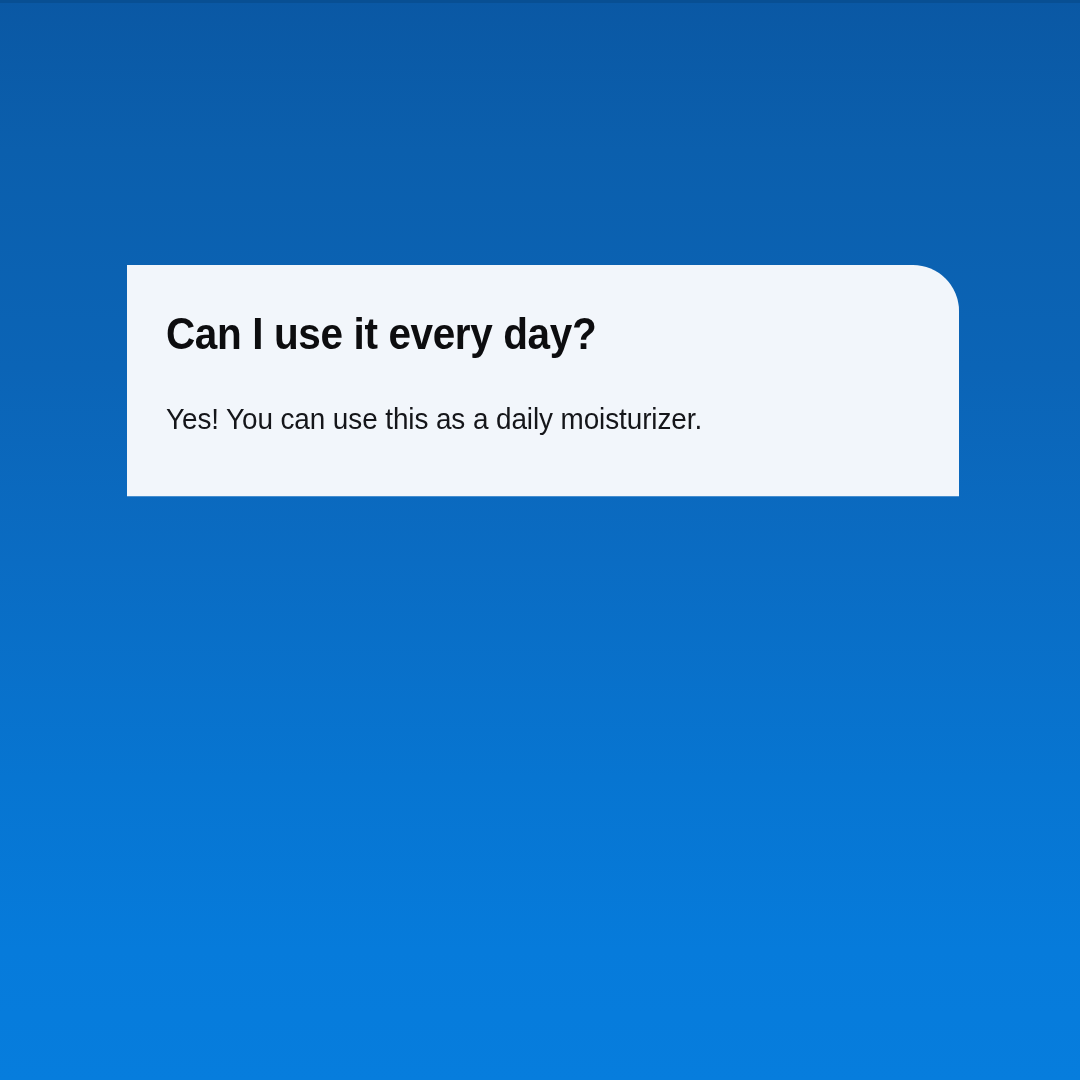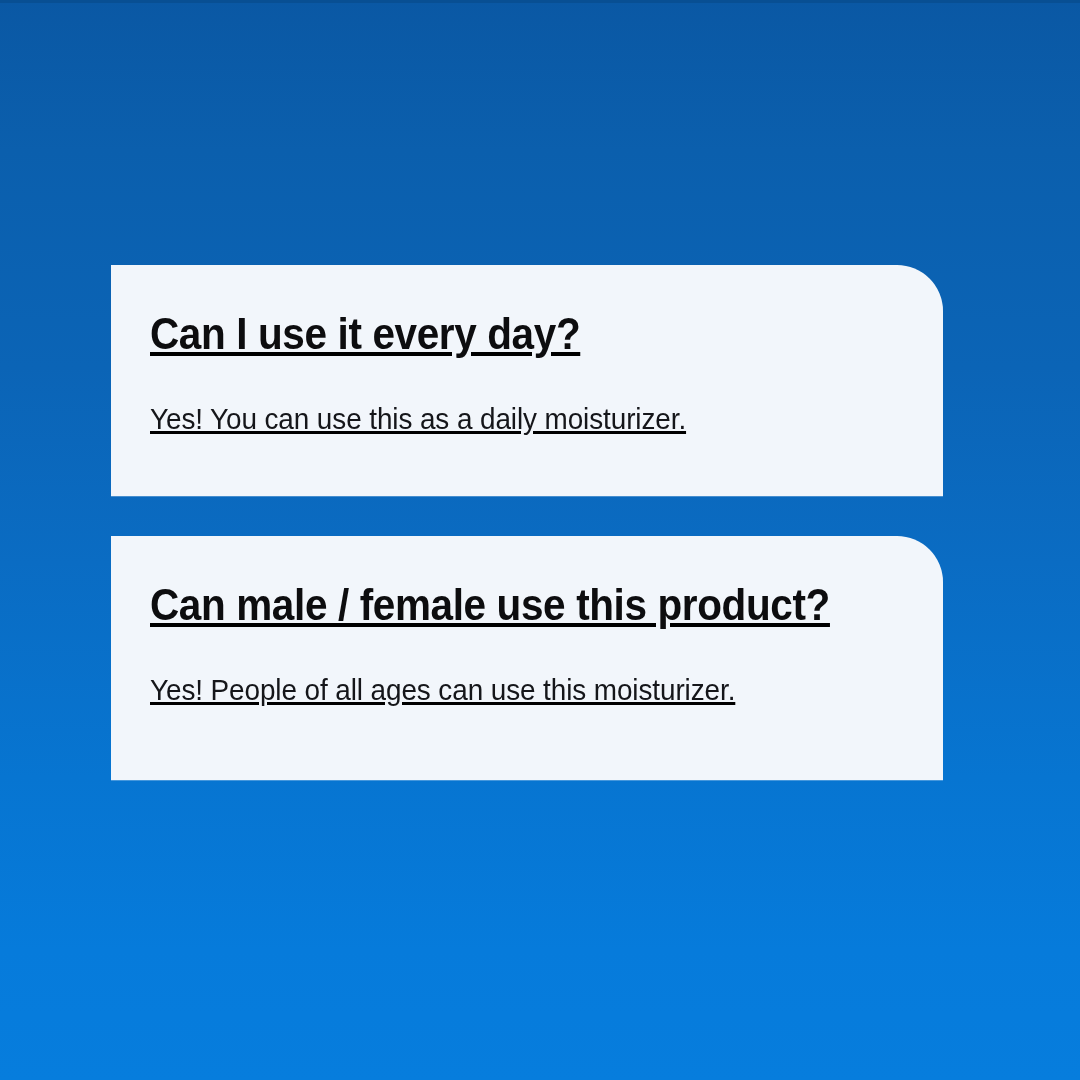--- a/index.html
+++ b/index.html
@@ -41,24 +41,23 @@
     top: 0;
     width: 1080px;
     height: 3px;
     background: rgba(0, 0, 0, 0.10);
     pointer-events: none;
   }
 
   
   #faq-list {
     position: absolute;
-    left: 111px;
+    left: 127px;
     top: 265px;
     width: 832px;
-    text-decoration: underline;
   }
 
   .faq-card {
     position: relative;
     box-sizing: border-box;
     width: 832px;
     background: #f2f6fb;
     
     border-radius: 0 46px 0 0;
     padding: 46px 40px 34px 39px;
@@ -110,19 +109,15 @@
 
   <div id="top-hairline"></div>
 
   <div id="faq-list">
 
     <div class="faq-card card-1">
       <p class="faq-question">Can I use it every day?</p>
       <p class="faq-answer">Yes! You can use this as a daily moisturizer.</p>
     </div>
 
-    <div class="faq-card card-2">
-      <p class="faq-question">Can male / female use this product?</p>
-      <p class="faq-answer">Yes! People of all ages can use this moisturizer.</p>
-    </div>
 
   </div>
 </div>
 
 </body></html>

